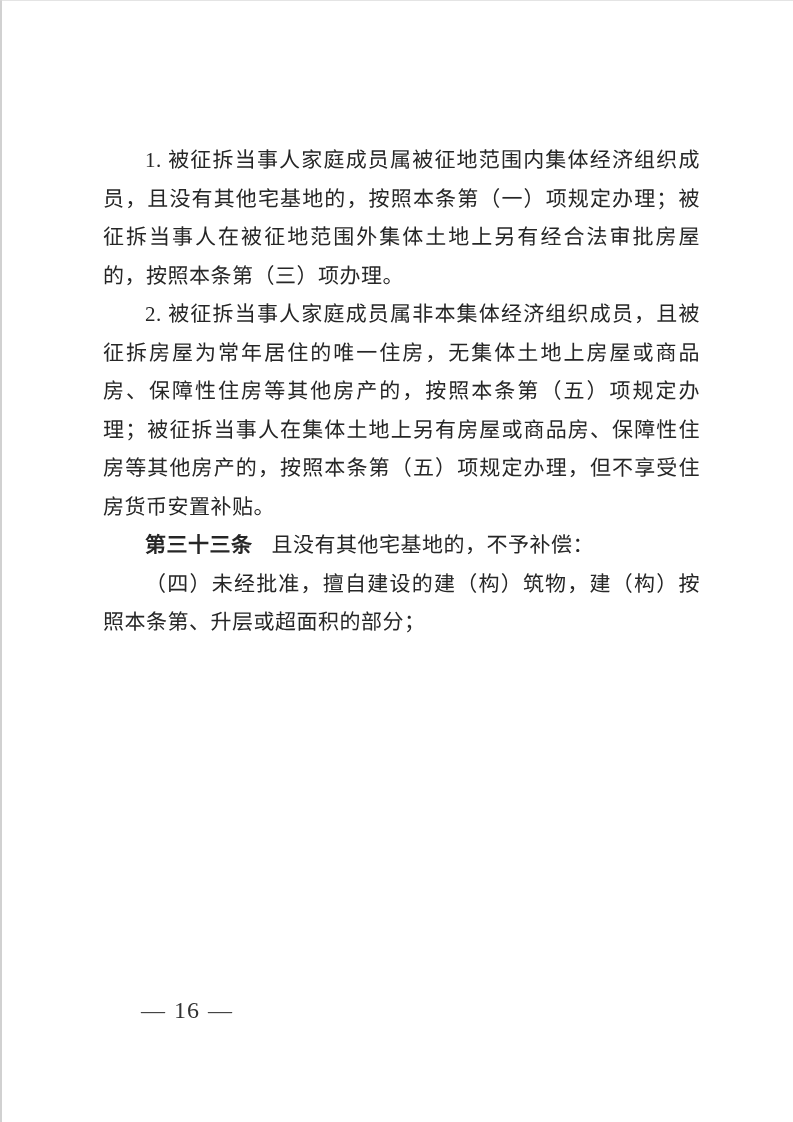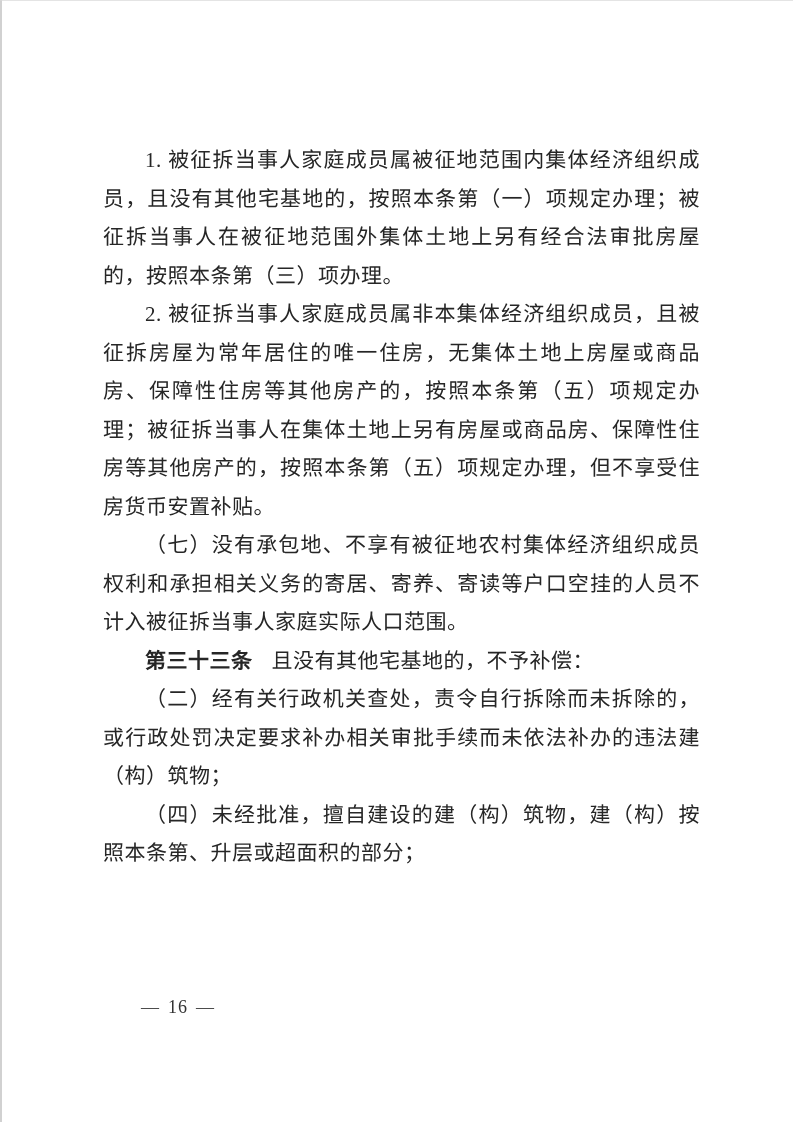--- a/index.html
+++ b/index.html
@@ -52,49 +52,47 @@
     text-indent: 2em;
   }
   .article-term {
     font-weight: bold;
     margin-right: 0.9em;
   }
   .footer {
     position: absolute;
     left: 133px;
     top: 997px;
-    font-size: 18px;
+    font-size: 24px;
     color: #333333;
     letter-spacing: 1px;
   }
   .footer .dash {
     margin: 0 8px;
     color: #444444;
   }
 </style>
 </head>
 <body>
 
 <div class="page">
   <div class="scan-edge-left"></div>
   <div class="scan-edge-top"></div>
 
   <div class="content">
     <p>1. 被征拆当事人家庭成员属被征地范围内集体经济组织成员，且没有其他宅基地的，按照本条第（一）项规定办理；被征拆当事人在被征地范围外集体土地上另有经合法审批房屋的，按照本条第（三）项办理。</p>
 
     <p>2. 被征拆当事人家庭成员属非本集体经济组织成员，且被征拆房屋为常年居住的唯一住房，无集体土地上房屋或商品房、保障性住房等其他房产的，按照本条第（五）项规定办理；被征拆当事人在集体土地上另有房屋或商品房、保障性住房等其他房产的，按照本条第（五）项规定办理，但不享受住房货币安置补贴。</p>
 
-    <p>（七）没有承包地、不享有被征地农村集体经济组织成员权利和承担相关义务的寄居、寄养、寄读等户口空挂的人员不计入被征拆当事人家庭实际人口范围。</p>
 
     <p>
       <span class="article-term">第三十三条</span><span>且没有其他宅基地的，不予补偿：</span>
     </p>
 
 
-    <p>（二）经有关行政机关查处，责令自行拆除而未拆除的，或行政处罚决定要求补办相关审批手续而未依法补办的违法建（构）筑物；</p>
 
 
     <p>（四）未经批准，擅自建设的建（构）筑物，建（构）按照本条第、升层或超面积的部分；</p>
   </div>
 
   <div class="footer">
     <span class="dash">—</span><span>16</span><span class="dash">—</span>
   </div>
 </div>
 

